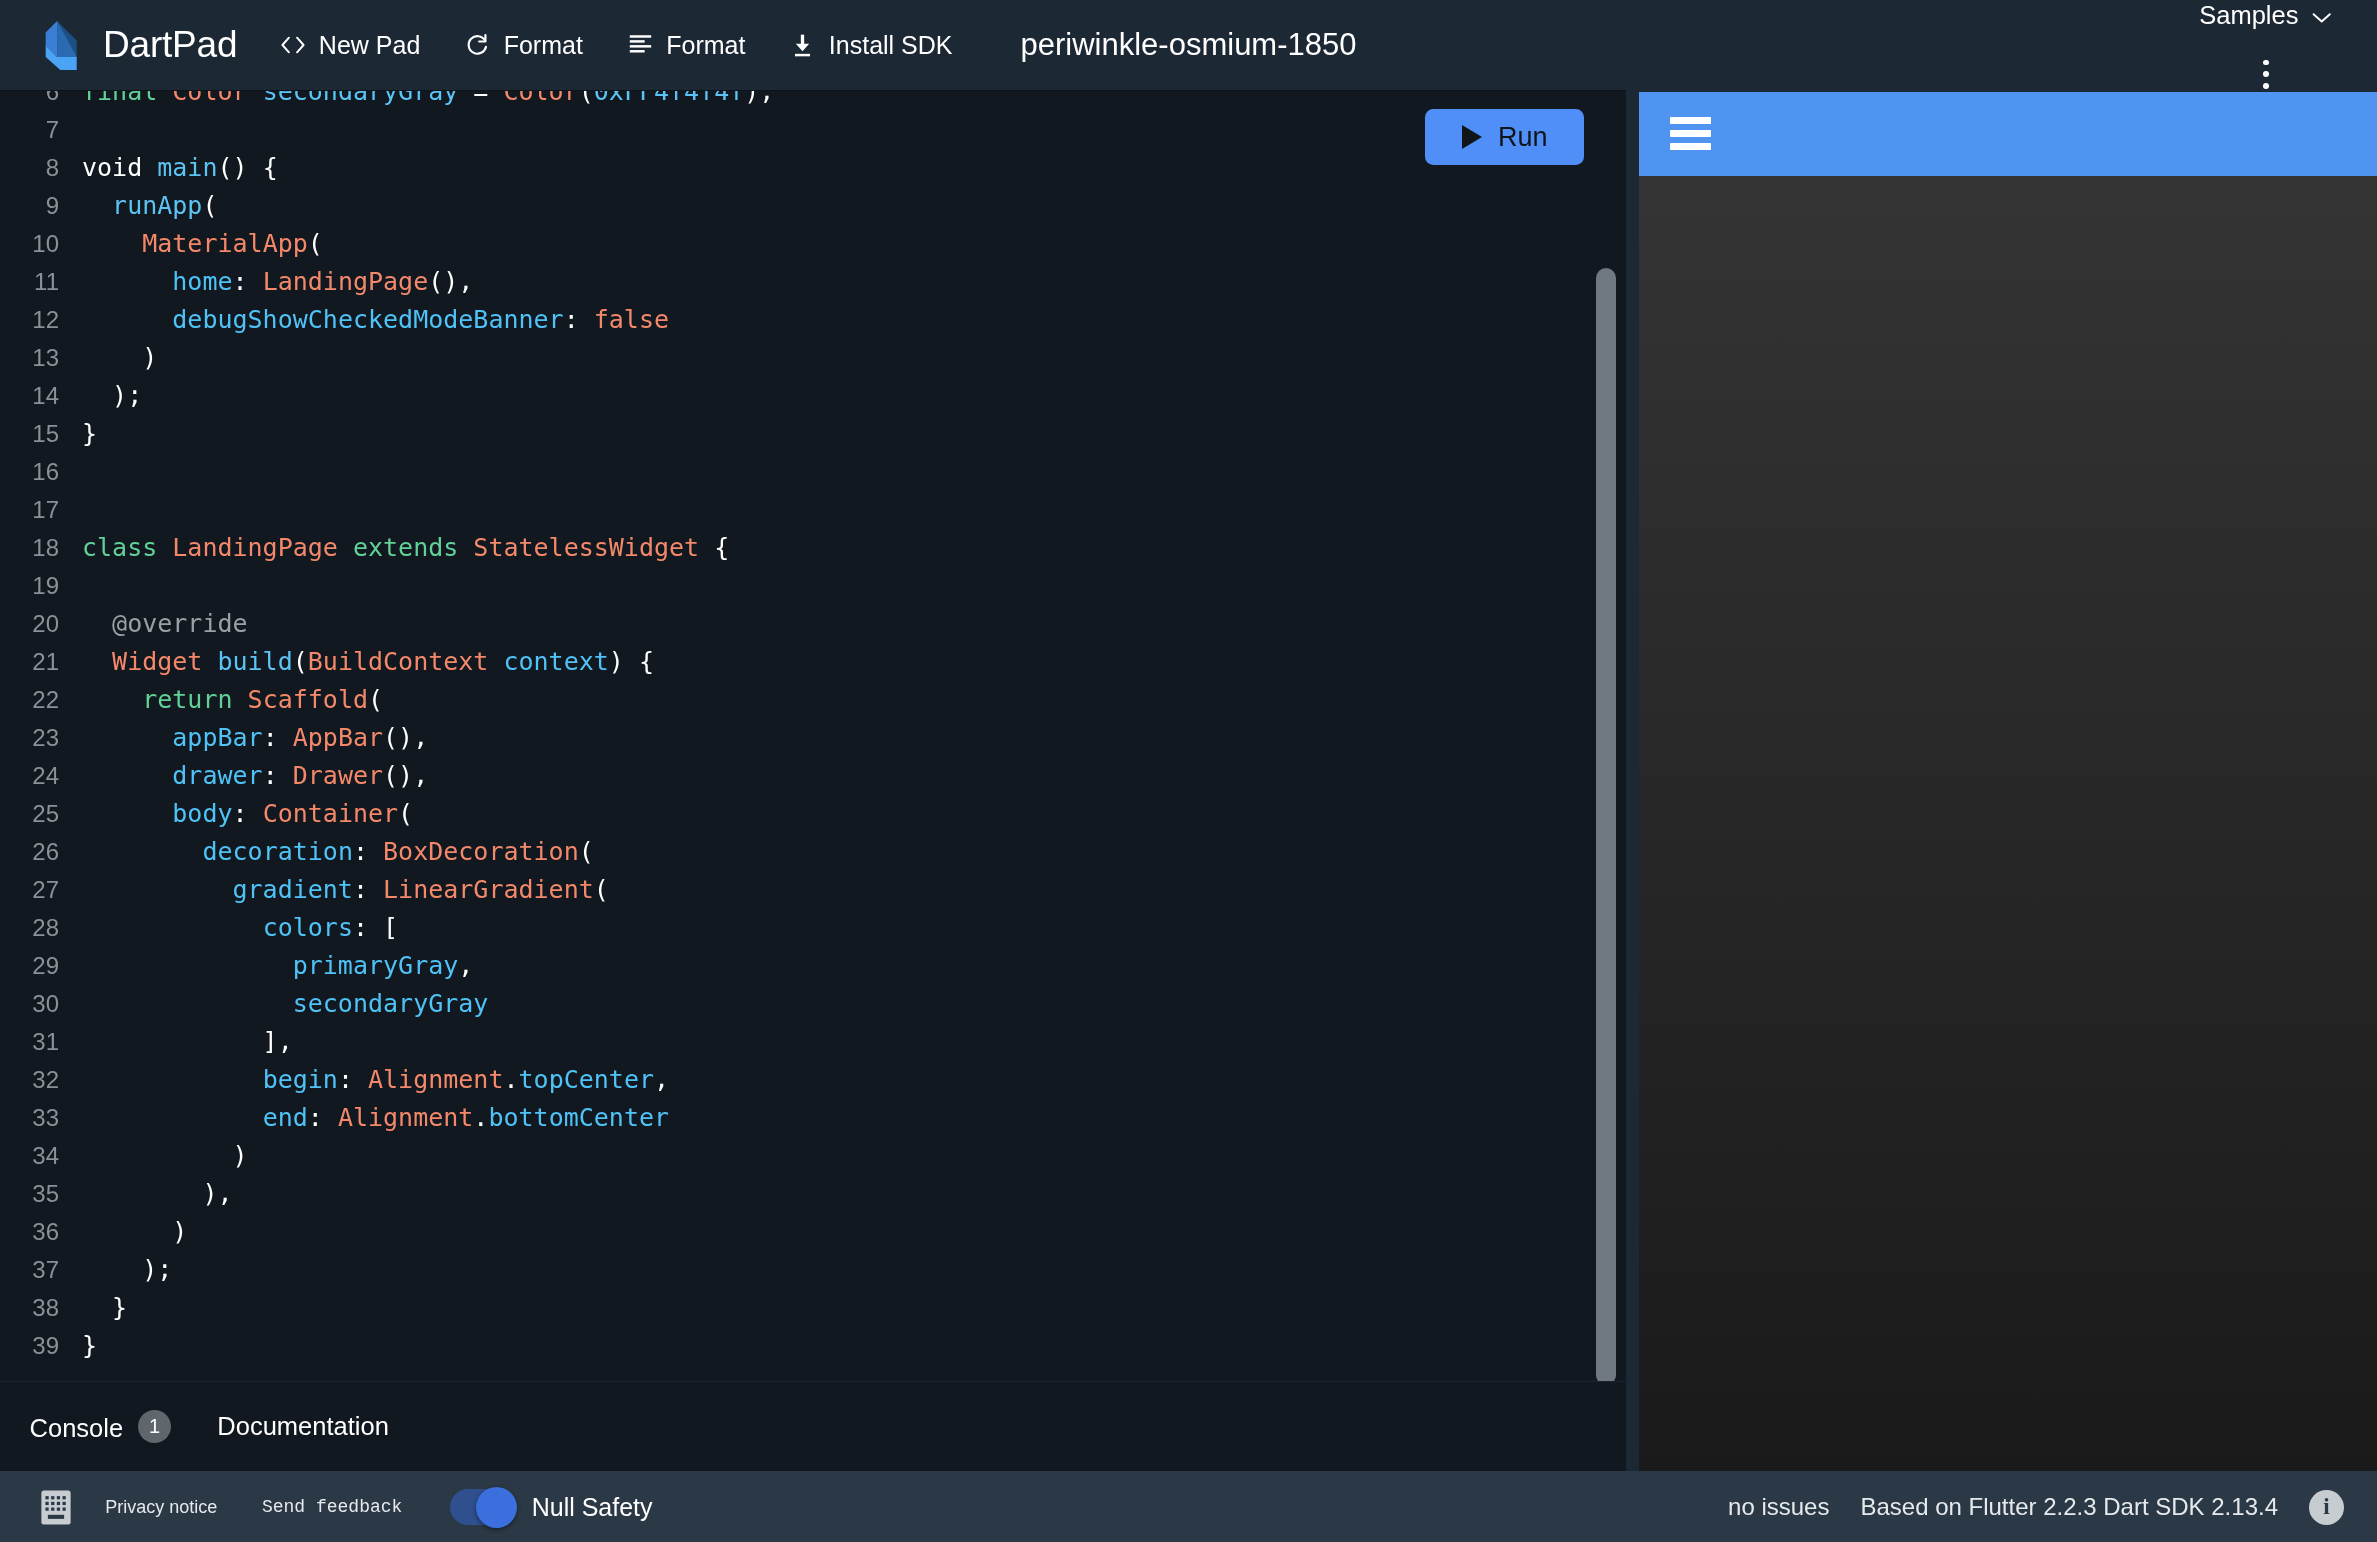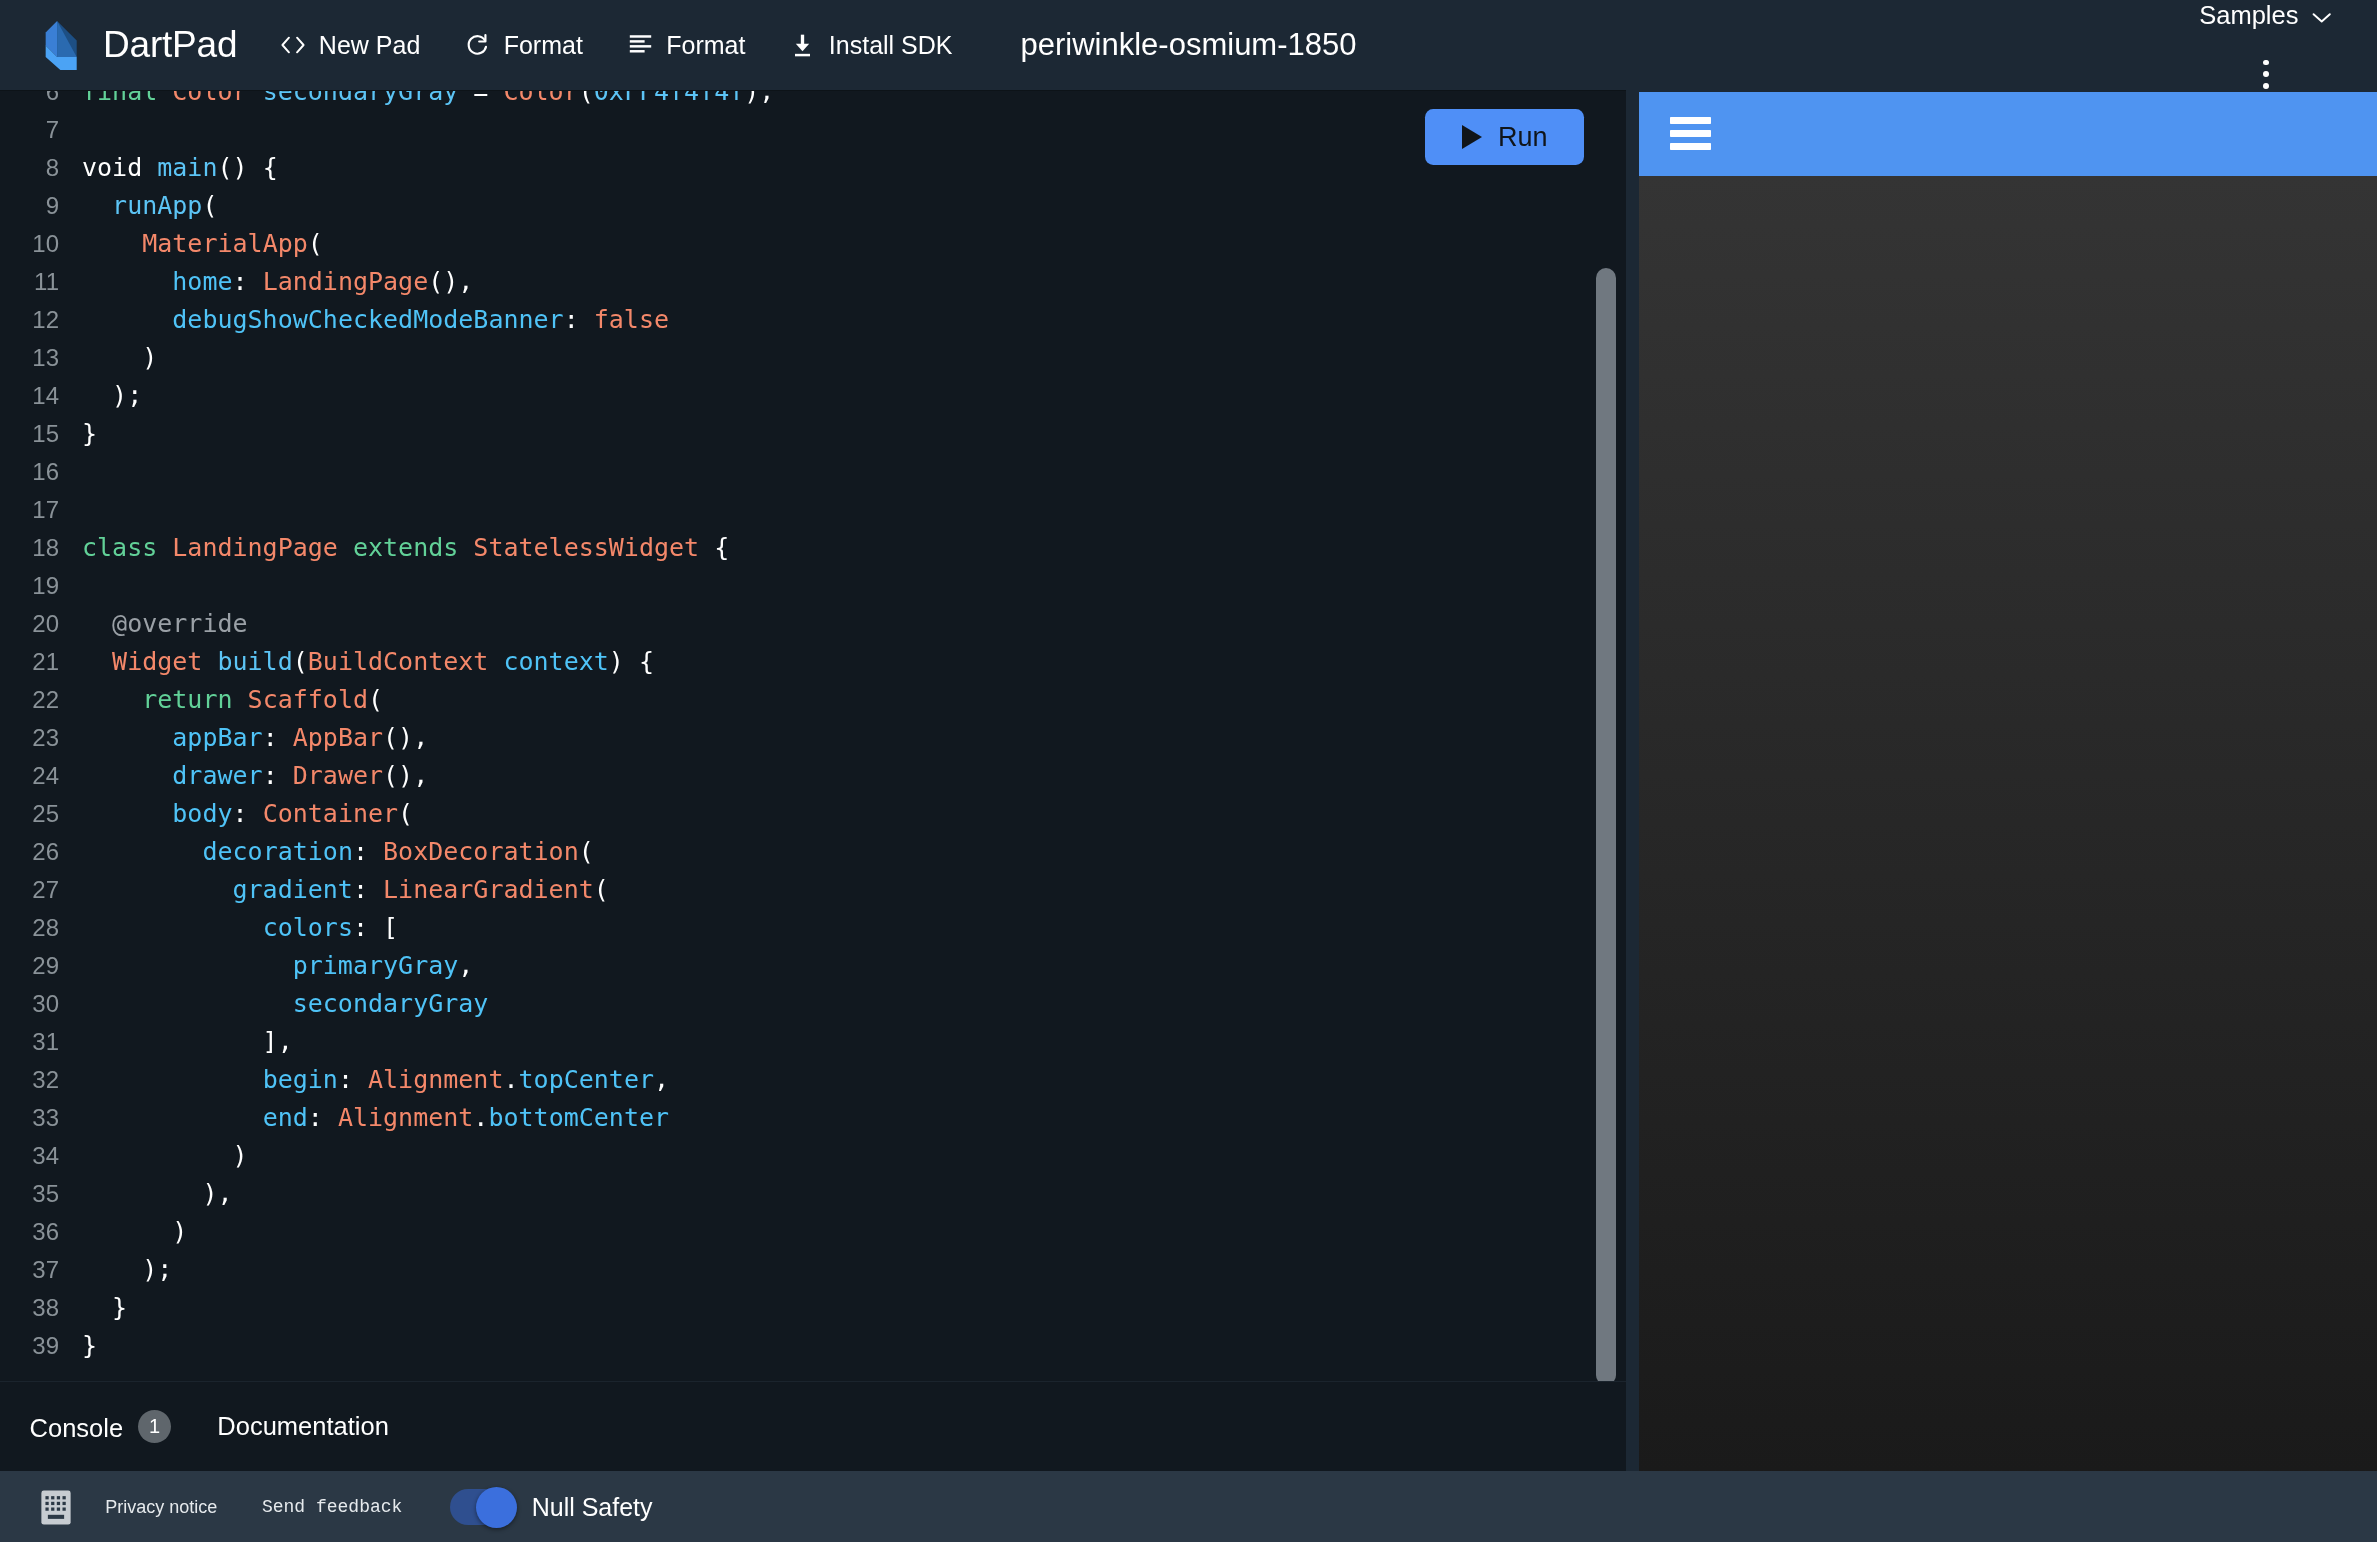--- a/index.html
+++ b/index.html
@@ -477,16 +477,21 @@
       <span class="foot-link">Send feedback</span>
 
       <div class="toggle-wrap">
         <span class="toggle">
           <span class="knob"></span>
         </span>
         <span class="toggle-label">Null Safety</span>
       </div>
     </div>
 
+    <div class="foot-right">
+      <span class="foot-status">no issues</span>
+      <span class="foot-status">Based on Flutter 2.2.3 Dart SDK 2.13.4</span>
+      <span class="info-dot">i</span>
+    </div>
   </div>
 
 </div>
 
 
 </body></html>

